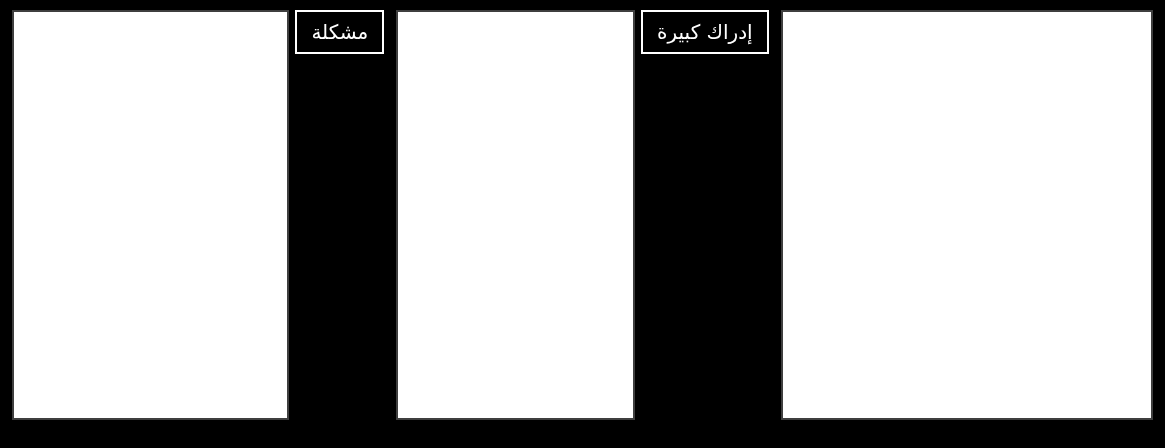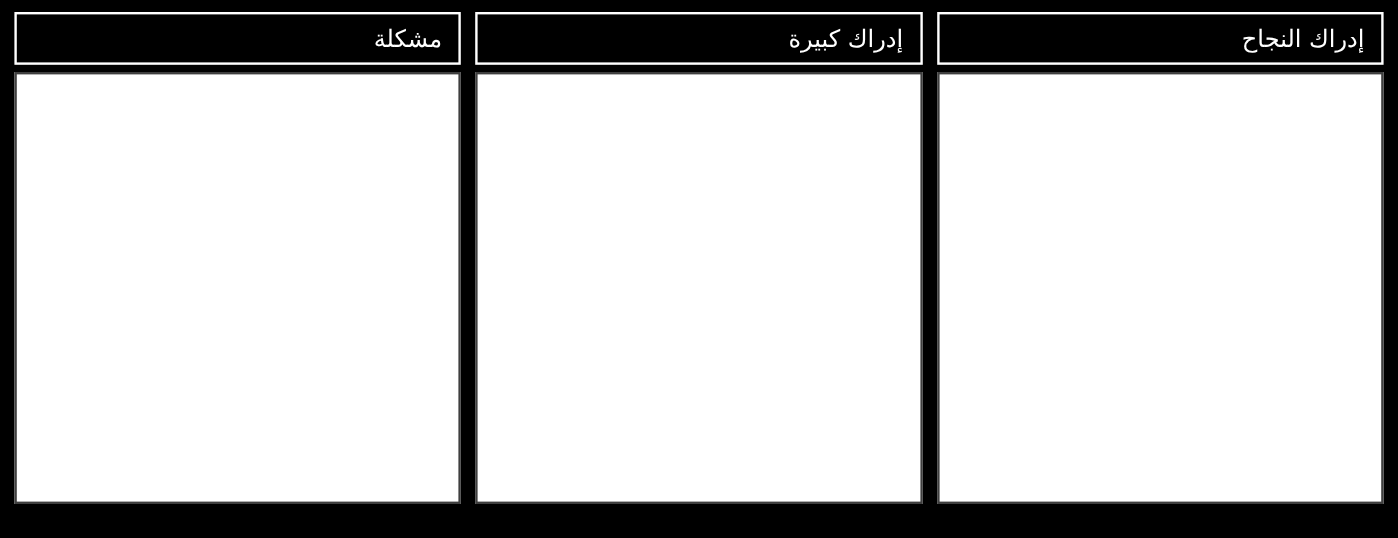--- a/index.html
+++ b/index.html
@@ -27,21 +27,21 @@
     align-items: flex-start;
     gap: 12px;
     direction: rtl;
   }
 
   .column {
     box-sizing: border-box;
     width: 373px;
     height: 410px;
     display: flex;
-    flex-direction: column;
+    flex-direction: row;
     align-items: stretch;
     gap: 6px;
     background: transparent;
     justify-content: space-between;
   }
 
   .column-header {
     box-sizing: border-box;
     height: 44px;
     border: 2px solid #ffffff;
@@ -78,23 +78,20 @@
     flex-direction: column;
     gap: 6px;
   }
 </style>
 </head>
 <body>
 
 <div class="board">
 
   <div class="column">
-    <div class="column-header">
-      <span>إدراك النجاح</span>
-    </div>
     <div class="column-body">
       <ul class="card-list"></ul>
     </div>
   </div>
 
   <div class="column">
     <div class="column-header">
       <span>إدراك كبيرة</span>
     </div>
     <div class="column-body">

